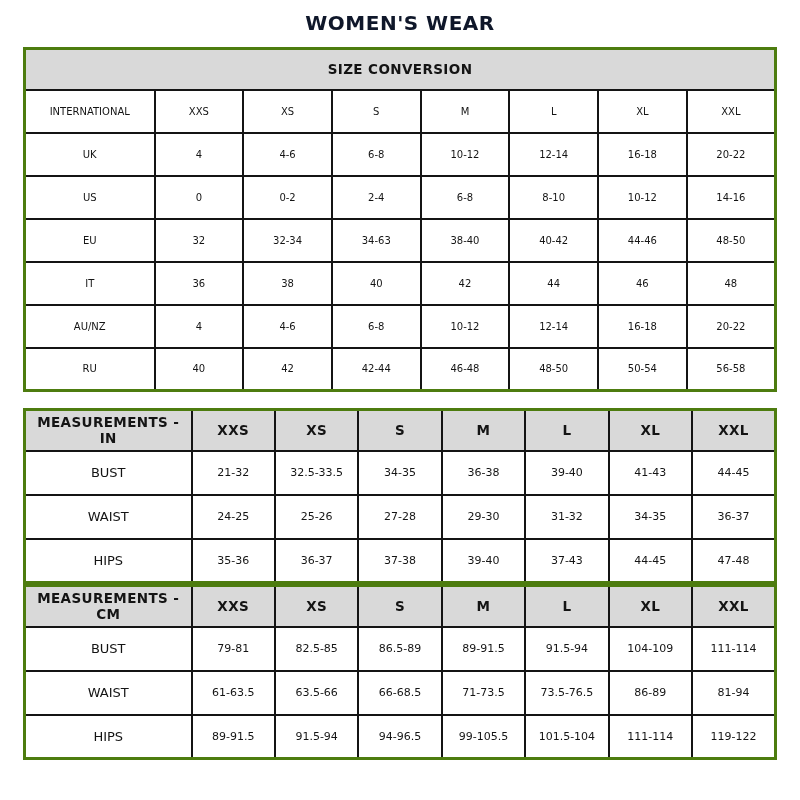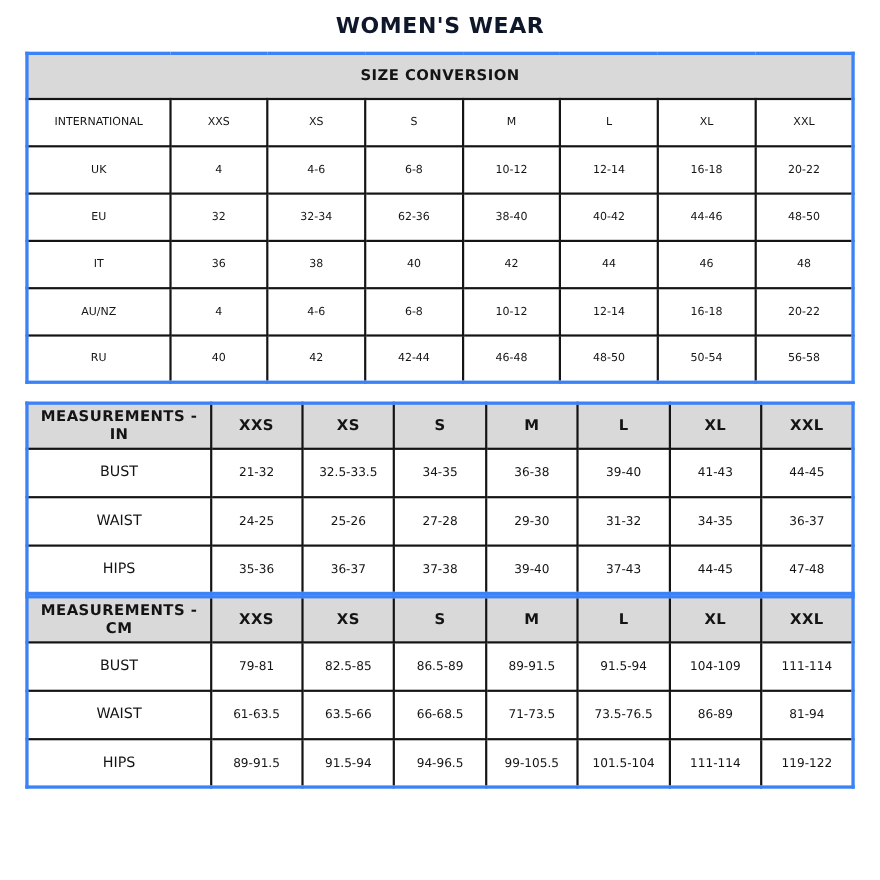--- a/index.html
+++ b/index.html
@@ -16,21 +16,21 @@
     font-size: 20px;
     font-weight: 700;
     letter-spacing: 0.5px;
     margin: 6px 0 12px 0;
     color: #0f172a;
   }
   table {
     border-collapse: collapse;
     table-layout: fixed;
     width: 754px;
-    border: 3px solid #3b82f6;
+    border: 3px solid #4d7c0f;
   }
   td {
     border: 2px solid #141414;
     text-align: center;
     vertical-align: middle;
     padding: 0 2px;
     background: #ffffff;
   }
   tr.hdr td {
     background: #d9d9d9;
@@ -79,24 +79,34 @@
         <td class="lblcell">UK</td>
         <td>4</td>
         <td>4-6</td>
         <td>6-8</td>
         <td>10-12</td>
         <td>12-14</td>
         <td>16-18</td>
         <td>20-22</td>
       </tr>
       <tr class="datarow">
+        <td class="lblcell">US</td>
+        <td>0</td>
+        <td>0-2</td>
+        <td>2-4</td>
+        <td>6-8</td>
+        <td>8-10</td>
+        <td>10-12</td>
+        <td>14-16</td>
+      </tr>
+      <tr class="datarow">
         <td class="lblcell">EU</td>
         <td>32</td>
         <td>32-34</td>
-        <td>62-36</td>
+        <td>34-63</td>
         <td>38-40</td>
         <td>40-42</td>
         <td>44-46</td>
         <td>48-50</td>
       </tr>
       <tr class="datarow">
         <td class="lblcell">IT</td>
         <td>36</td>
         <td>38</td>
         <td>40</td>

